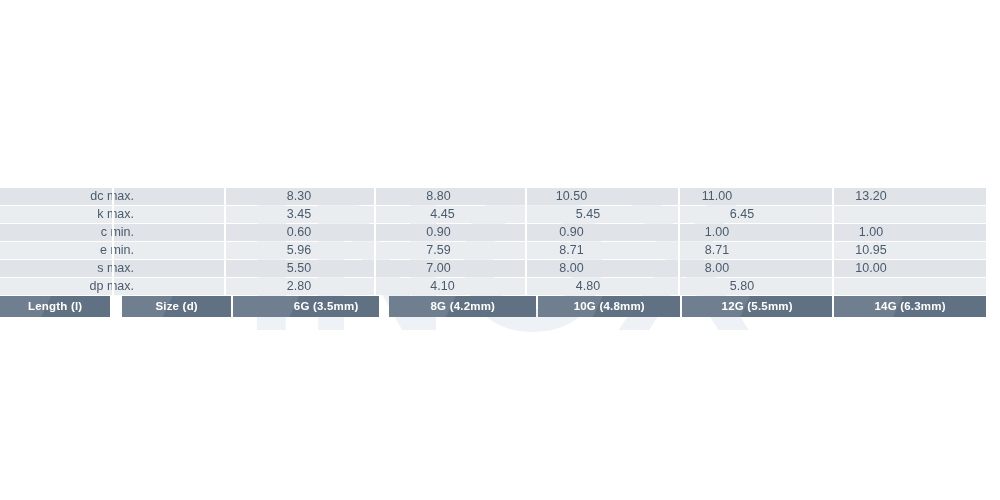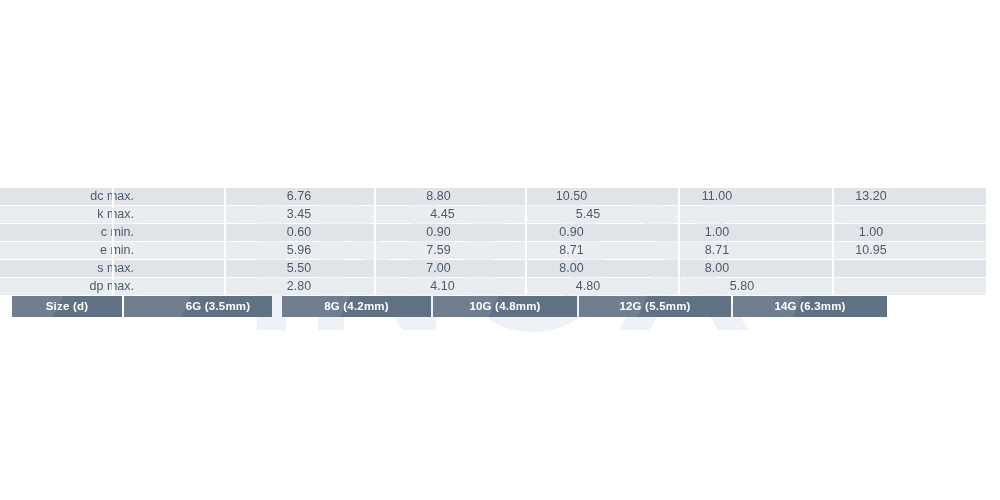--- a/index.html
+++ b/index.html
@@ -135,32 +135,33 @@
 
     <div class="vsep" style="left:112px"></div>
     <div class="vsep" style="left:224px"></div>
     <div class="vsep" style="left:374px"></div>
     <div class="vsep" style="left:525px"></div>
     <div class="vsep" style="left:678px"></div>
     <div class="vsep" style="left:832px"></div>
 
     <div class="data-row odd">
       <div class="cell label">dc max.</div>
-      <div class="cell v1">6.76</div>
+      <div class="cell v1">8.30</div>
       <div class="cell v2">8.80</div>
       <div class="cell v3">10.50</div>
       <div class="cell v4">11.00</div>
       <div class="cell v5">13.20</div>
     </div>
 
     <div class="data-row even">
       <div class="cell label">k max.</div>
       <div class="cell v1">3.45</div>
       <div class="cell v3">4.45</div>
       <div class="cell v4">5.45</div>
+      <div class="cell v5">6.45</div>
     </div>
 
     <div class="data-row odd">
       <div class="cell label">c min.</div>
       <div class="cell v1">0.60</div>
       <div class="cell v2">0.90</div>
       <div class="cell v3">0.90</div>
       <div class="cell v4">1.00</div>
       <div class="cell v5">1.00</div>
     </div>
@@ -173,33 +174,35 @@
       <div class="cell v4">8.71</div>
       <div class="cell v5">10.95</div>
     </div>
 
     <div class="data-row odd">
       <div class="cell label">s max.</div>
       <div class="cell v1">5.50</div>
       <div class="cell v2">7.00</div>
       <div class="cell v3">8.00</div>
       <div class="cell v4">8.00</div>
+      <div class="cell v5">10.00</div>
     </div>
 
     <div class="data-row even">
       <div class="cell label">dp max.</div>
       <div class="cell v1">2.80</div>
       <div class="cell v3">4.10</div>
       <div class="cell v4">4.80</div>
       <div class="cell v5">5.80</div>
     </div>
 
   </div>
 
   <div class="header-row">
+    <div class="header-cell h-length">Length (l)</div>
     <div class="header-cell h-size">Size (d)</div>
     <div class="header-cell h-v1">6G (3.5mm)</div>
     <div class="header-cell h-v2">8G (4.2mm)</div>
     <div class="header-cell h-v3">10G (4.8mm)</div>
     <div class="header-cell h-v4">12G (5.5mm)</div>
     <div class="header-cell h-v5">14G (6.3mm)</div>
   </div>
 
 </div>
 

